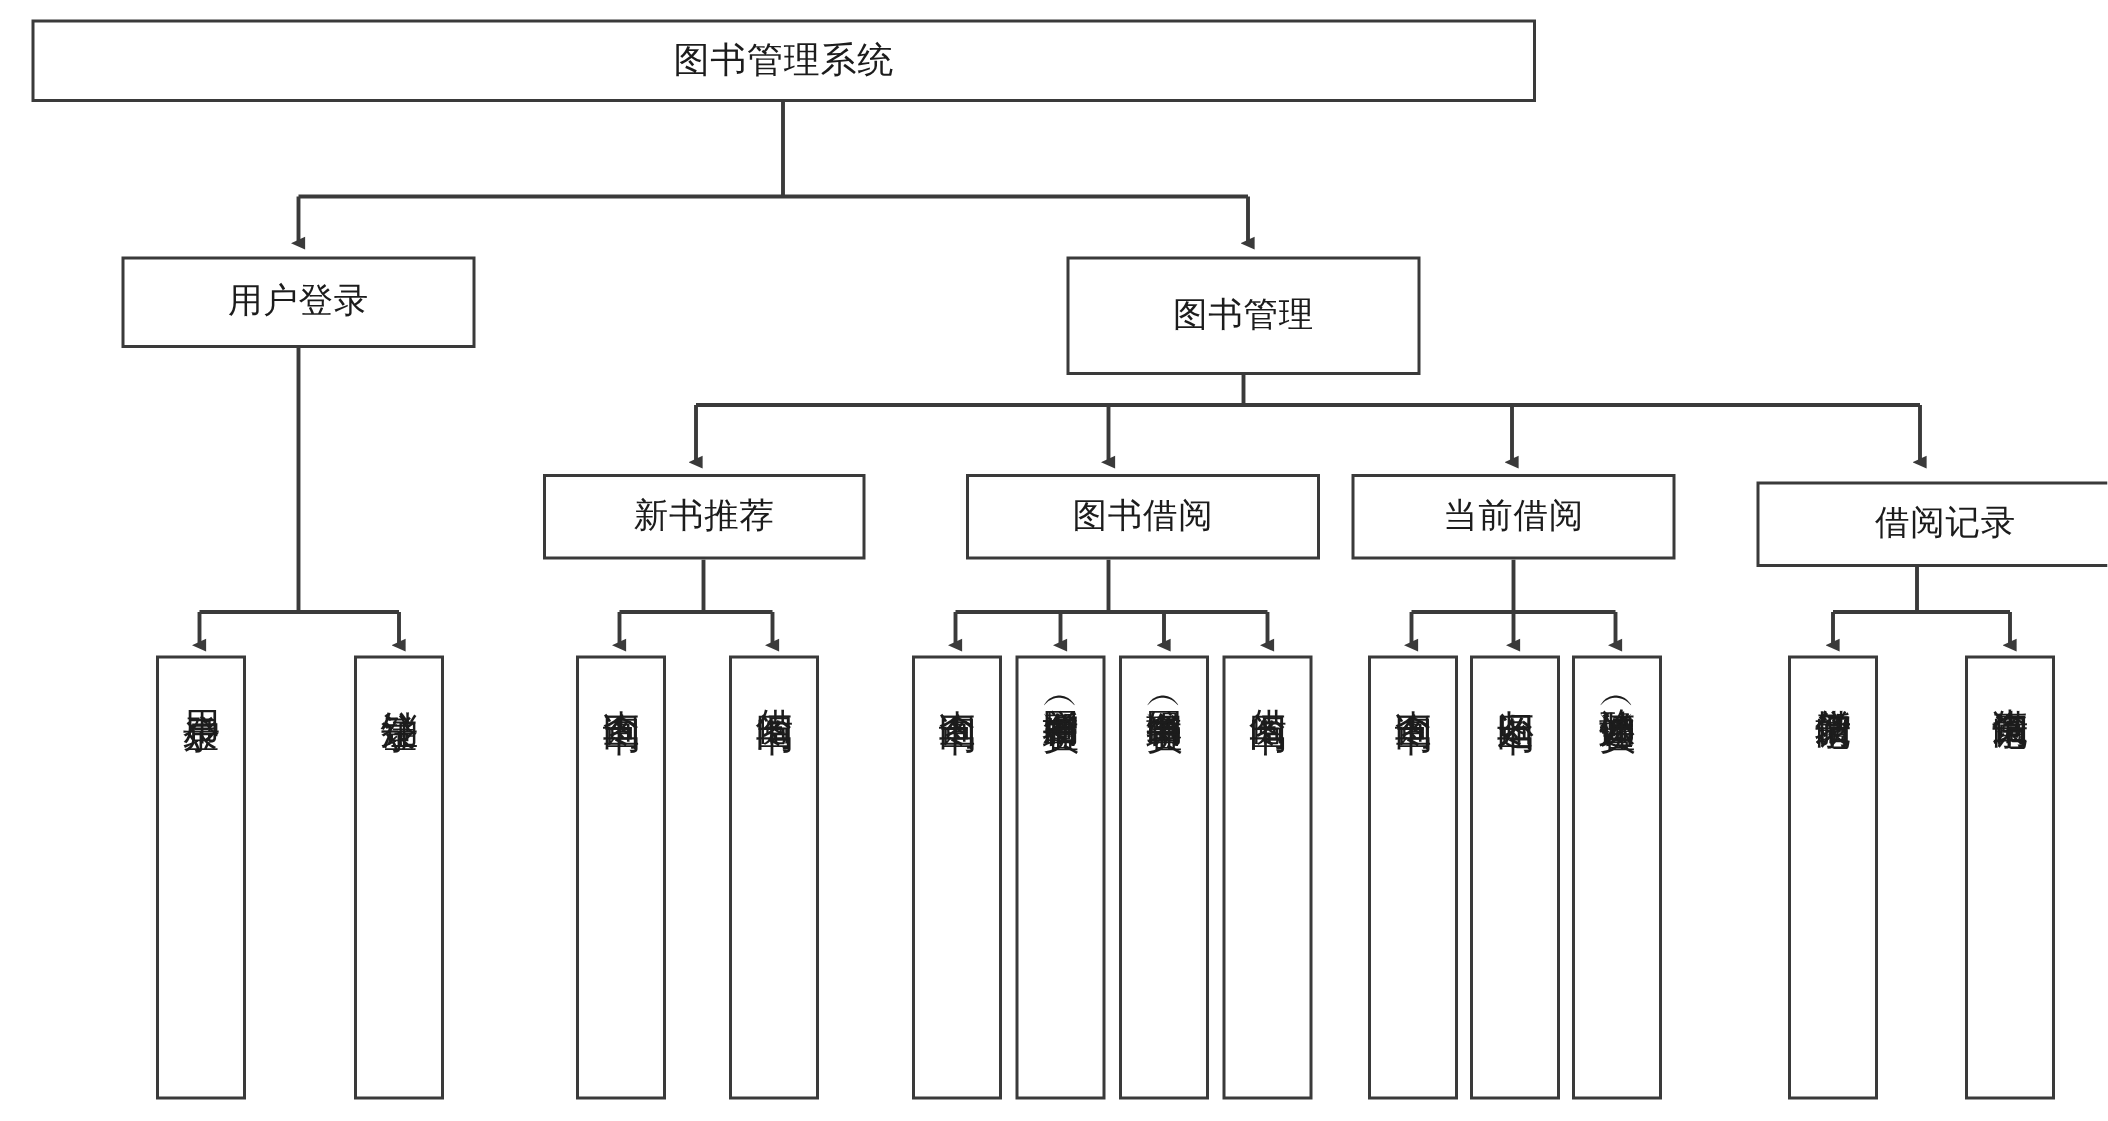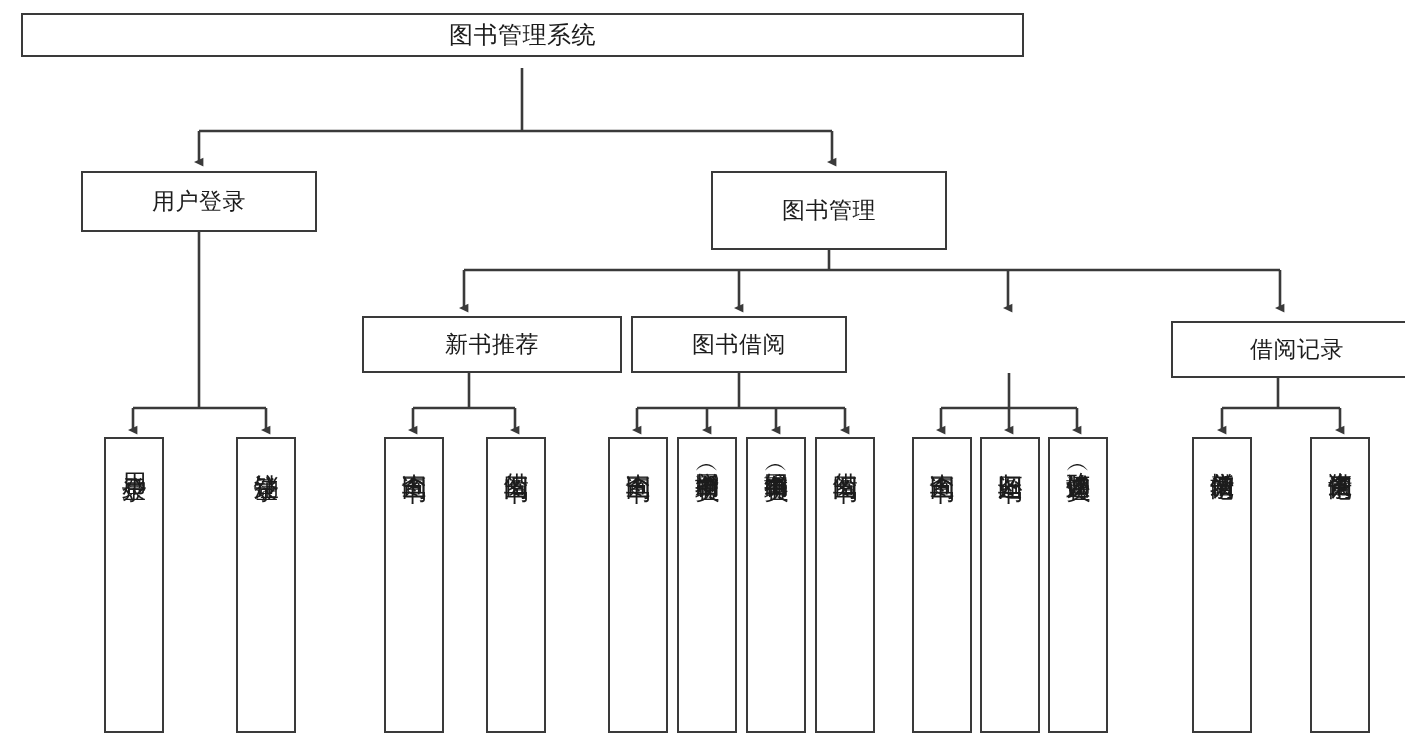--- a/index.html
+++ b/index.html
@@ -126,36 +126,39 @@
       <path d="M1009,408 L1009,430" marker-end="url(#arrow)"></path>
       <path d="M1077,408 L1077,430" marker-end="url(#arrow)"></path>
 
       <path d="M1278,373 L1278,408"></path>
       <path d="M1222,408 L1340,408"></path>
       <path d="M1222,408 L1222,430" marker-end="url(#arrow)"></path>
       <path d="M1340,408 L1340,430" marker-end="url(#arrow)"></path>
     </g>
   </svg>
 
-  <div class="node horiz root" style="left:21px; top:13px; width:1003px; height:44px;">
+  <div class="node horiz root" style="left:21px; top:13px; width:1003px; height:55px;">
     <span class="label">图书管理系统</span>
   </div>
 
   <div class="node horiz" style="left:81px; top:171px; width:236px; height:61px;">
     <span class="label">用户登录</span>
   </div>
   <div class="node horiz" style="left:711px; top:171px; width:236px; height:79px;">
     <span class="label">图书管理</span>
   </div>
 
-  <div class="node horiz" style="left:362px; top:316px; width:260px; height:57px;">
+  <div class="node horiz" style="left:362px; top:316px; width:215px; height:57px;">
     <span class="label">新书推荐</span>
   </div>
-  <div class="node horiz" style="left:631px; top:316px; width:216px; height:57px;">
+  <div class="node horiz" style="left:644px; top:316px; width:236px; height:57px;">
     <span class="label">图书借阅</span>
+  </div>
+  <div class="node horiz" style="left:901px; top:316px; width:216px; height:57px;">
+    <span class="label">当前借阅</span>
   </div>
   <div class="node horiz" style="left:1171px; top:321px; width:252px; height:57px;">
     <span class="label">借阅记录</span>
   </div>
 
   <div class="node vert" style="left:104px; top:437px; width:60px; height:296px;">
     <span class="label">用户登录</span>
   </div>
   <div class="node vert" style="left:236px; top:437px; width:60px; height:296px;">
     <span class="label">注销登录</span>

